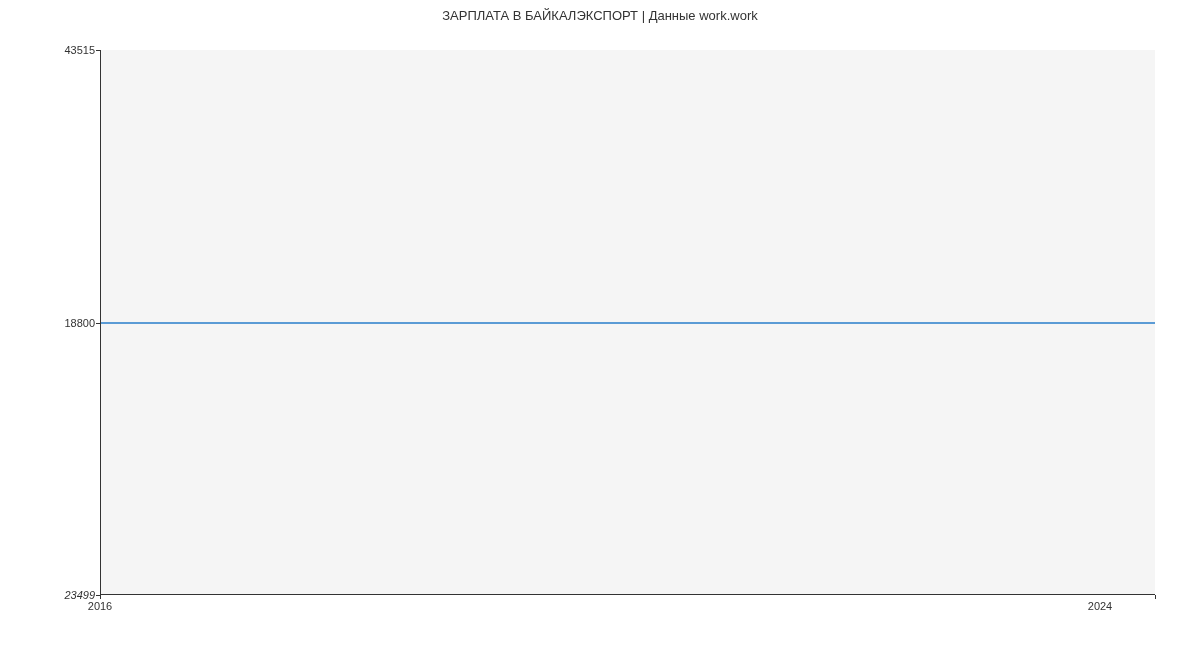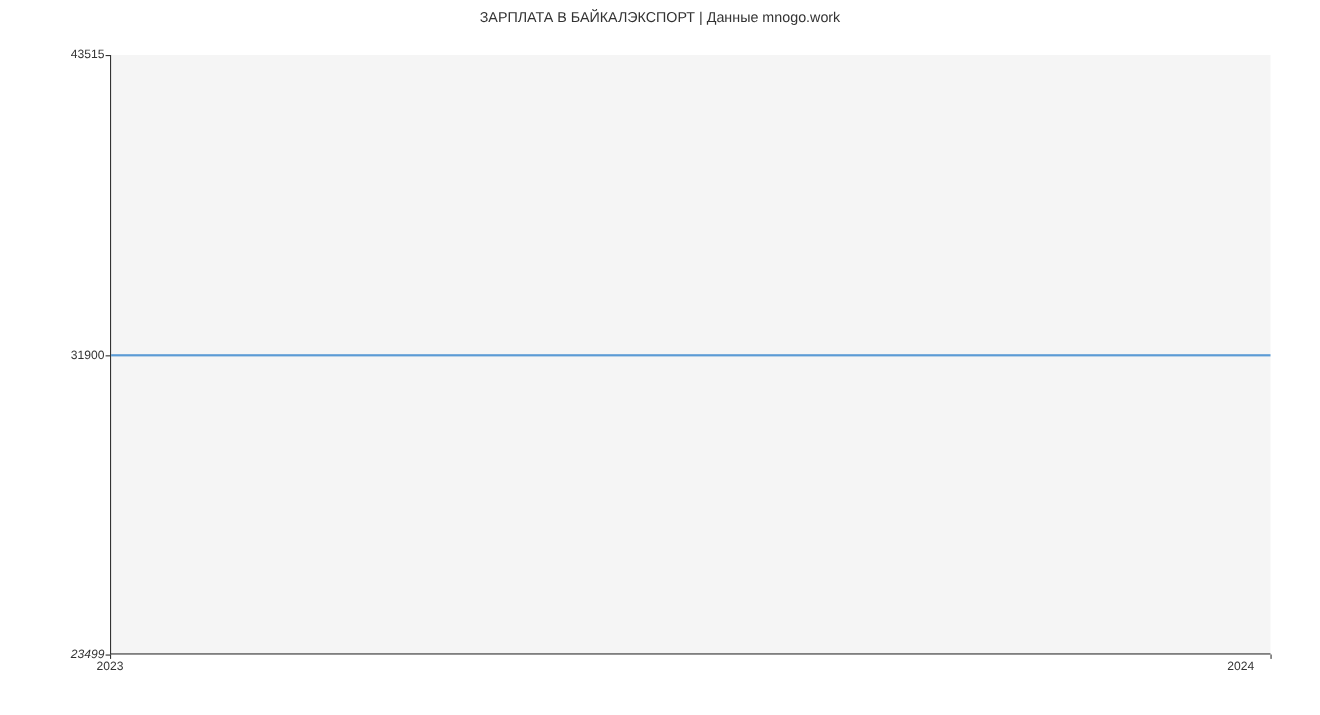--- a/index.html
+++ b/index.html
@@ -71,33 +71,33 @@
       height: 1.5px;
       background: #5b9bd5;
       left: 0;
       width: 100%;
     }
   </style>
 </head>
 <body>
 
 <div class="chart-container">
-  <div class="chart-title">ЗАРПЛАТА В БАЙКАЛЭКСПОРТ | Данные mnogo.work</div>
+  <div class="chart-title">ЗАРПЛАТА В БАЙКАЛЭКСПОРТ | Данные work.work</div>
 
   <div class="y-tick-label" style="top: 50px;">43515</div>
   <div class="y-tick-mark" style="top: 50px;"></div>
 
-  <div class="y-tick-label" style="top: 323px;">31900</div>
+  <div class="y-tick-label" style="top: 323px;">18800</div>
   <div class="y-tick-mark" style="top: 323px;"></div>
 
   <div class="y-tick-label" style="top: 595px; font-style: italic;">23499</div>
   <div class="y-tick-mark" style="top: 595px;"></div>
 
   <div class="plot-area">
     <div class="data-line" style="top: 272px;"></div>
   </div>
 
-  <div class="x-tick-label" style="left: 100px;">2023</div>
+  <div class="x-tick-label" style="left: 100px;">2016</div>
   <div class="x-tick-mark" style="left: 100px;"></div>
 
-  <div class="x-tick-label" style="left: 1128px;">2024</div>
+  <div class="x-tick-label" style="left: 1100px;">2024</div>
   <div class="x-tick-mark" style="left: 1155px;"></div>
 </div>
 
 </body></html>

